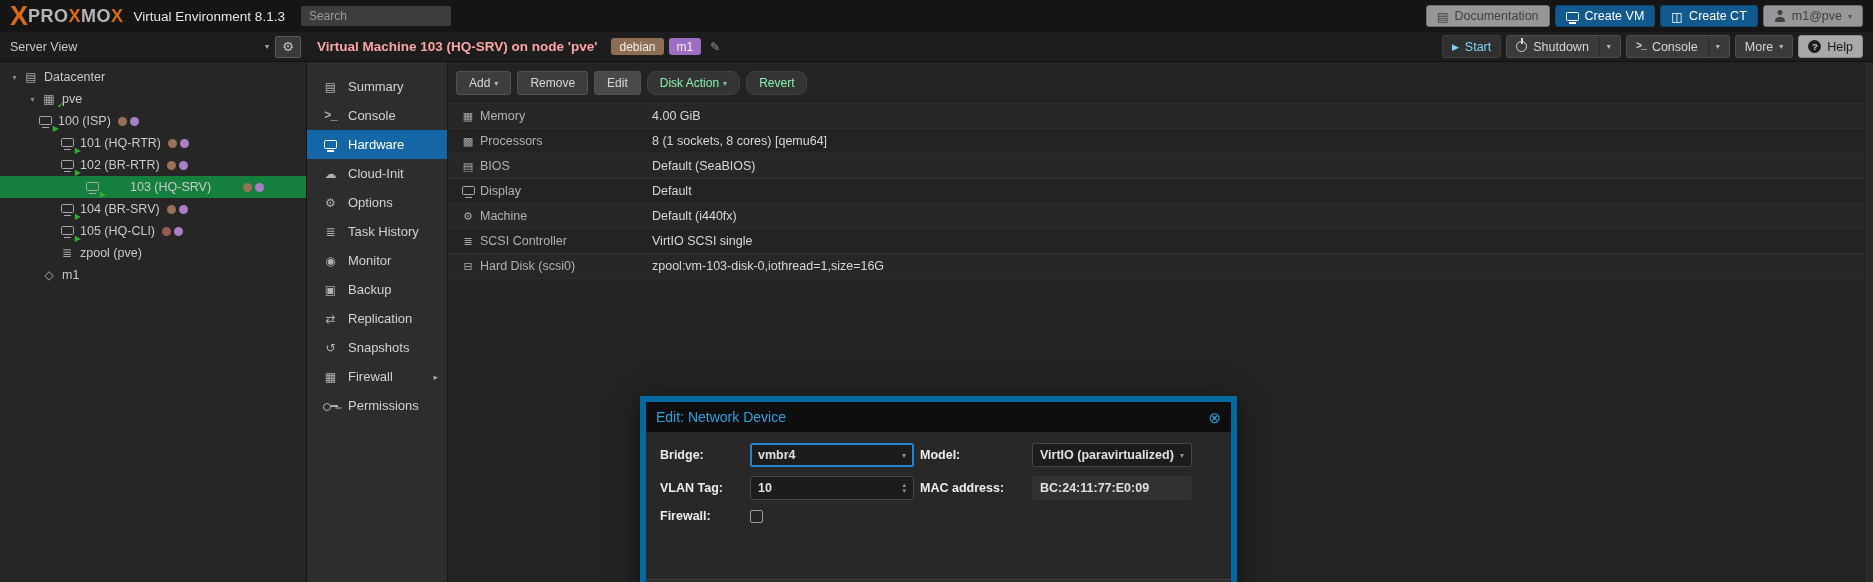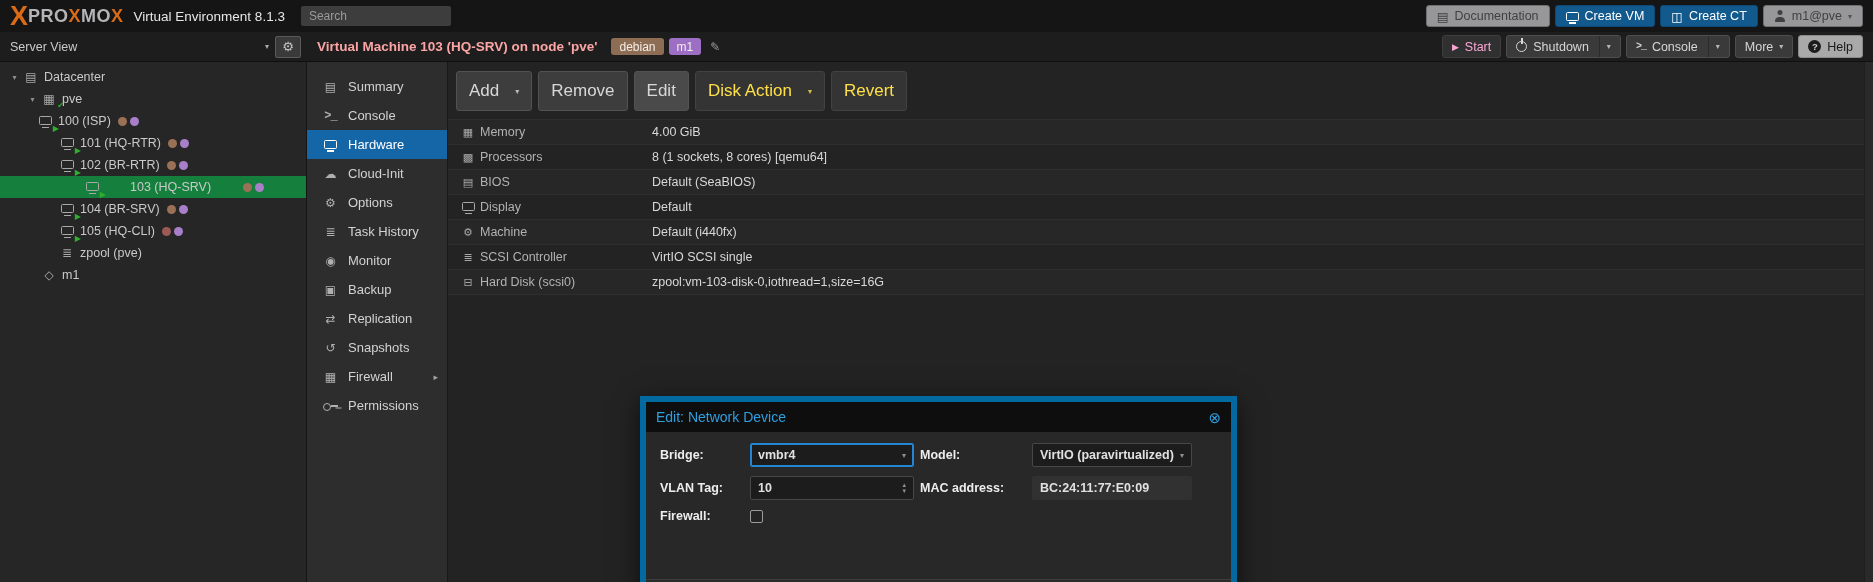--- a/index.html
+++ b/index.html
@@ -29,21 +29,21 @@
   .subbar { height:30px; background:#1d1d1d; display:flex; align-items:center; border-bottom:1px solid #101010; }
   .sv-panel { width:307px; flex:none; display:flex; align-items:center; padding:0 6px 0 10px; gap:6px; height:100%; }
   .sv-label { flex:1; color:#c9c9c9; font-size:12.5px; }
   .gear-btn { width:26px; height:22px; background:#3a3a3a; border:1px solid #5a5a5a; border-radius:2px; color:#c4c4c4; display:flex; align-items:center; justify-content:center; font-size:13px; }
   .vm-title { font-weight:700; color:#fca5a5; font-size:13.5px; margin-left:10px; white-space:nowrap; }
   .tags { display:flex; gap:5px; margin-left:14px; align-items:center; }
   .tag { padding:1.5px 8px; border-radius:3px; font-size:12px; color:#f4ede6; }
   .pencil { color:#9f9f9f; font-size:12px; margin-left:4px; }
   .subbar-right { margin-left:auto; display:flex; gap:5px; padding-right:10px; align-items:center; }
   .abtn { height:23px; background:#3a3a3a; border:1px solid #4e4e4e; border-radius:3px; color:#d6d6d6; display:inline-flex; align-items:center; gap:6px; padding:0 9px; font-size:12.5px; white-space:nowrap; }
-  .abtn.disabled { color:#f9a8d4; background:#303030; border-color:#3e3e3e; }
+  .abtn.disabled { color:#7dd3fc; background:#303030; border-color:#3e3e3e; }
   .split { border-left:1px solid #2b2b2b; margin-left:4px; padding-left:7px; height:100%; display:inline-flex; align-items:center; }
   .abtn.help-top { background:#a9a9a9; color:#1a1a1a; border-color:#8a8a8a; }
 
   
   .mon-icon { display:inline-block; width:13px; height:9px; border:1.5px solid currentColor; border-radius:1.5px; position:relative; }
   .mon-icon::after { content:''; position:absolute; bottom:-4px; left:2px; right:2px; height:1.5px; background:currentColor; }
   .vm-wrap { position:relative; display:inline-block; color:#9e9e9e; }
   .play-overlay { position:absolute; right:-4px; bottom:-5px; color:#2fae2f; font-size:8px; }
   .node-wrap { position:relative; display:inline-block; }
   .node-check { position:absolute; right:-5px; bottom:-4px; color:#2fae2f; font-size:8px; }
@@ -73,23 +73,23 @@
 
   .navcol { width:141px; flex:none; background:#2d2d2d; border-right:1px solid #191919; padding-top:10px; }
   .nitem { height:29px; display:flex; align-items:center; padding-left:15px; gap:9px; font-size:13px; color:#d2d2d2; cursor:pointer; }
   .nitem .nicon { width:17px; text-align:center; color:#b0b0b0; font-size:12px; flex:none; }
   .nitem.active { background:#1566a7; color:#fff; }
   .nitem.active .nicon, .nitem.active .mon-icon { color:#fff; }
   .nav-arrow { margin-left:auto; margin-right:9px; color:#a5a5a5; font-size:9px; }
 
   .content { flex:1; background:#232323; position:relative; }
   .ctoolbar { padding:9px 0 8px 8px; display:flex; gap:6px; }
-  .tbtn { height:40px; padding:0 12px; background:#3d3d3d; border:1px solid #525252; border-radius:3px; color:#d8d8d8; font-size:17px; display:inline-flex; align-items:center; gap:16px; cursor:pointer; }
+  .tbtn { height:24px; padding:0 12px; background:#3d3d3d; border:1px solid #525252; border-radius:3px; color:#d8d8d8; font-size:12px; display:inline-flex; align-items:center; gap:4px; cursor:pointer; }
   .tbtn.emph { background:#4a4a4a; }
-  .tbtn.disabled { color:#fde047; background:#343434; border-color:#424242; }
+  .tbtn.disabled { color:#86efac; background:#343434; border-color:#424242;border-radius:9px; }
 
   .hwtable { border-top:1px solid #2e2e2e; }
   .hrow { height:25px; display:flex; align-items:center; border-bottom:1px solid #2e2e2e; font-size:12.5px; cursor:pointer; background:#232323; }
   .hrow.alt { background:#272727; }
   .hrow.selected { background:#3e3e3e; }
   .hicon { width:24px; margin-left:8px; text-align:center; color:#a8a8a8; font-size:11px; flex:none; }
   .hlabel { width:172px; color:#b2b2b2; flex:none; }
   .hvalue { color:#d8d8d8; }
   .scroll-track { position:absolute; top:0; right:0; width:9px; bottom:0; background:#2a2a2a; border-left:1px solid #1e1e1e; }
 

